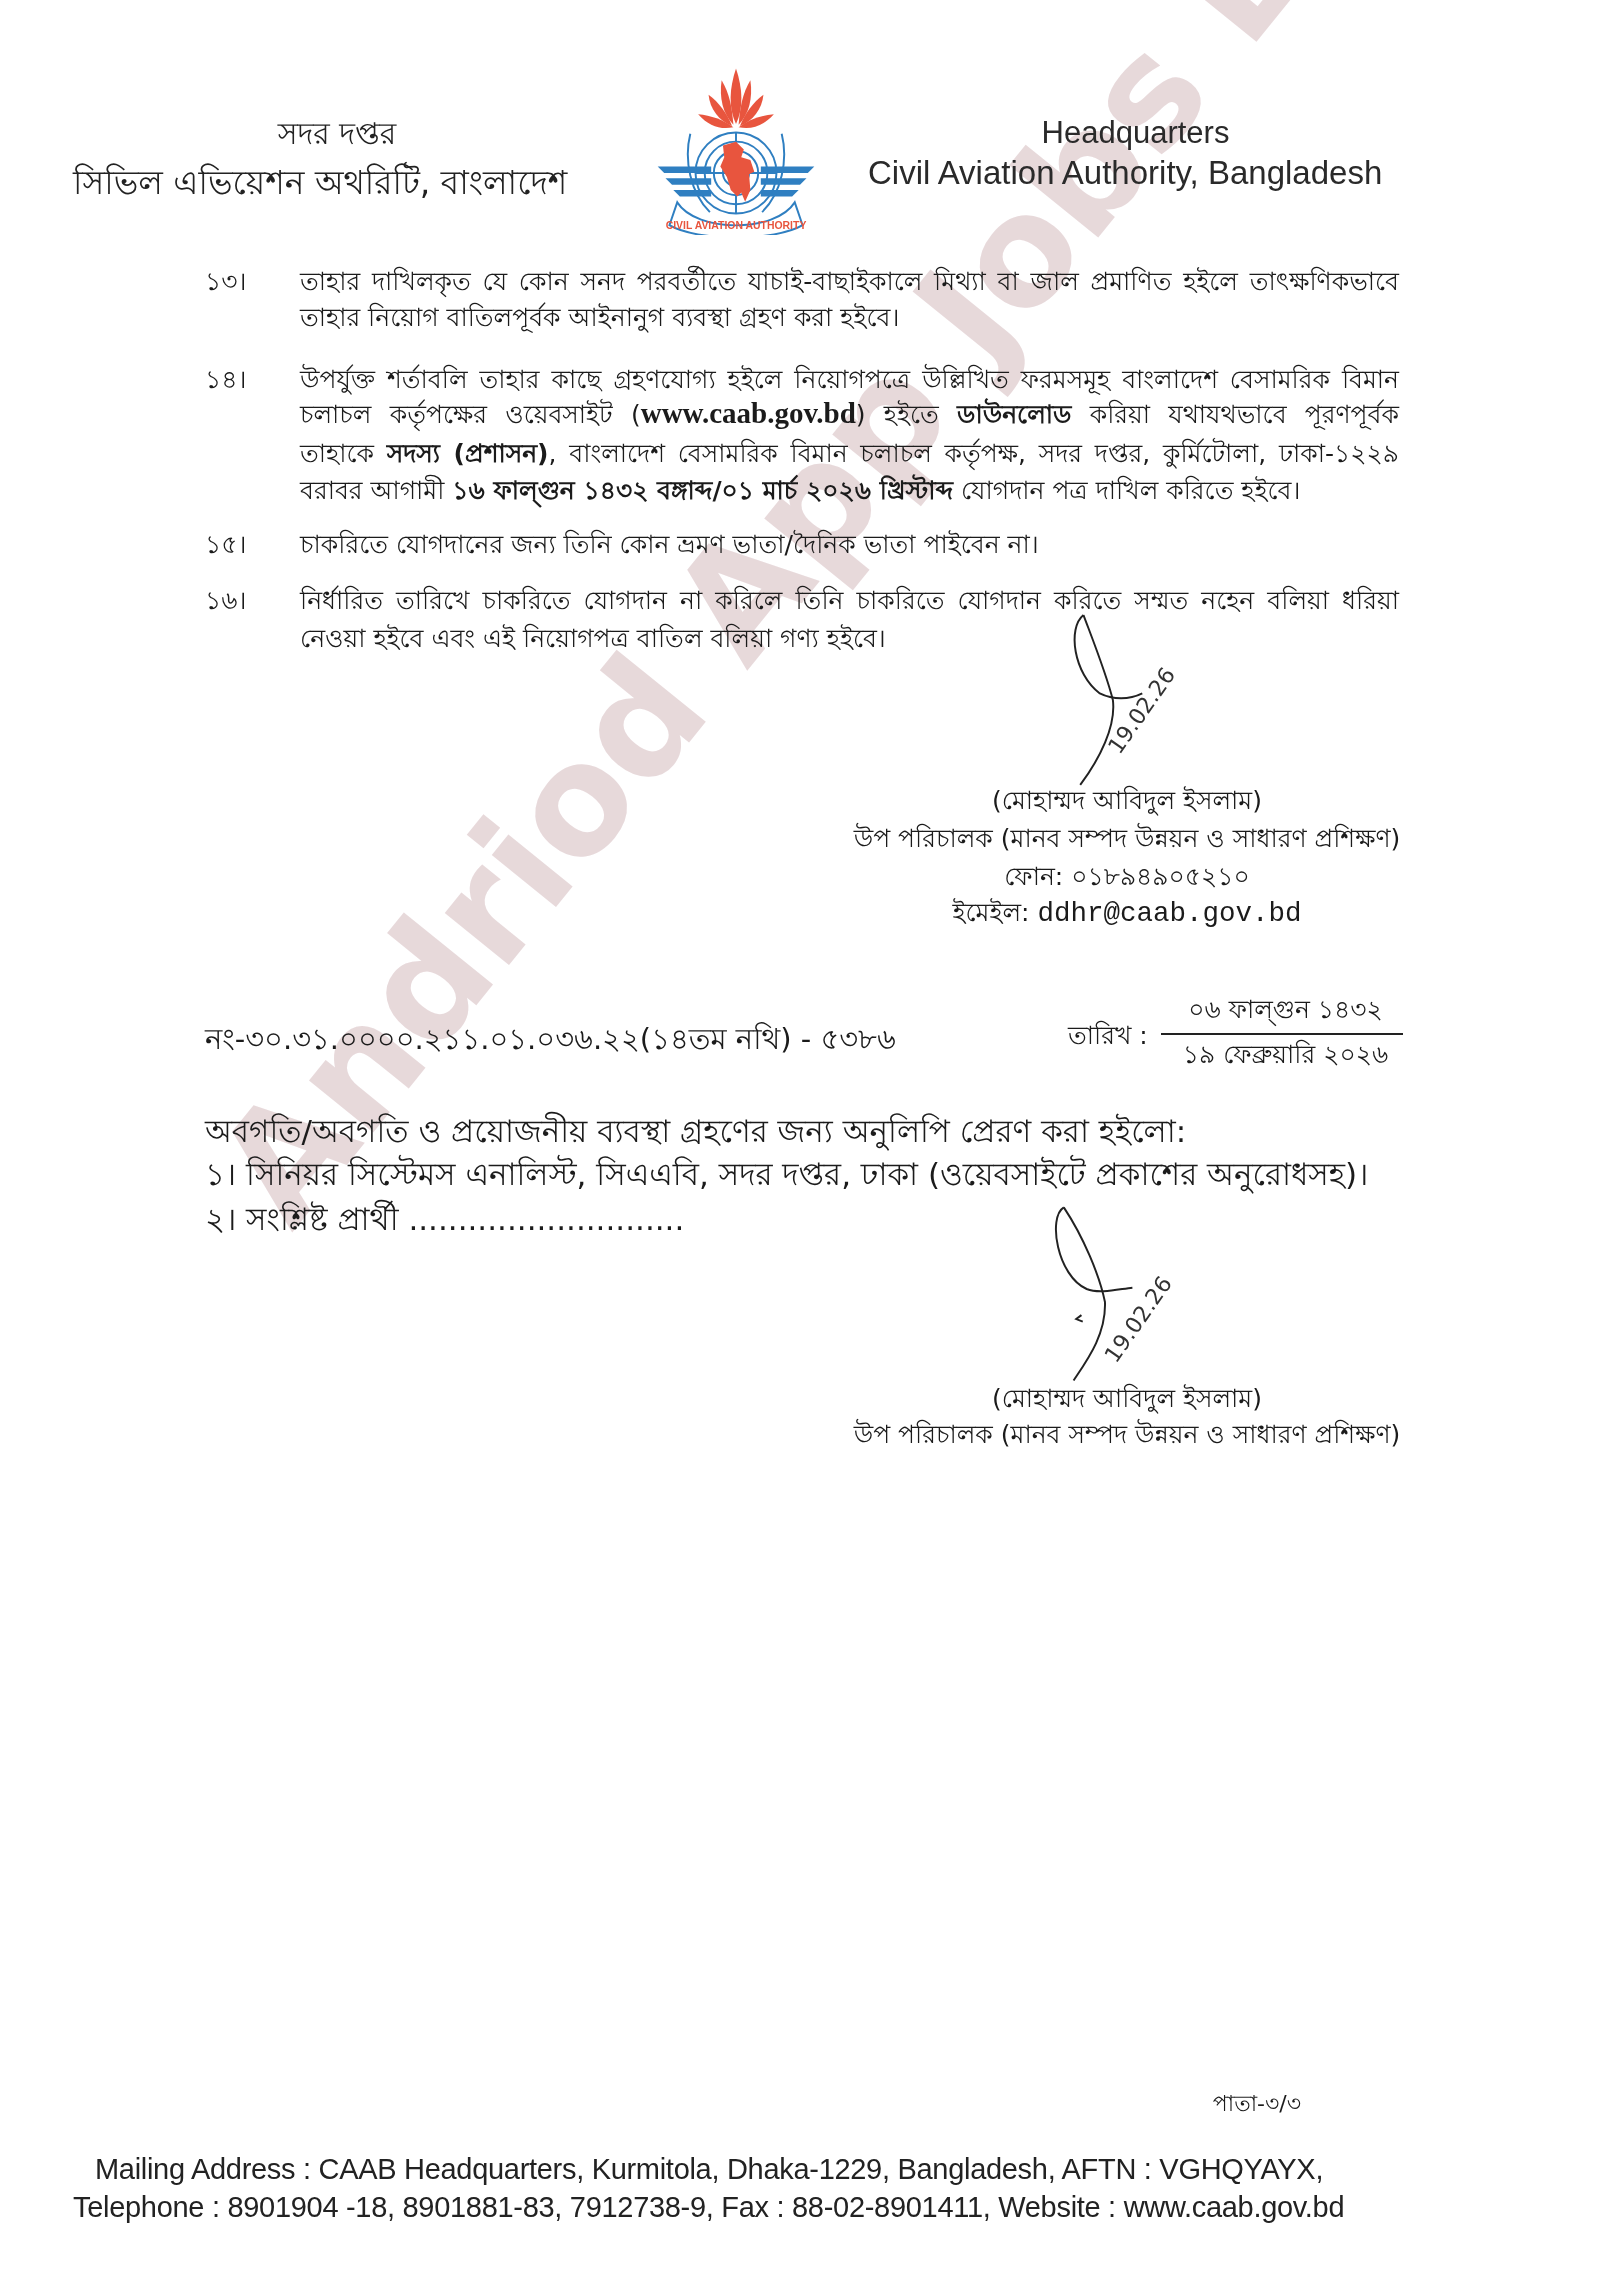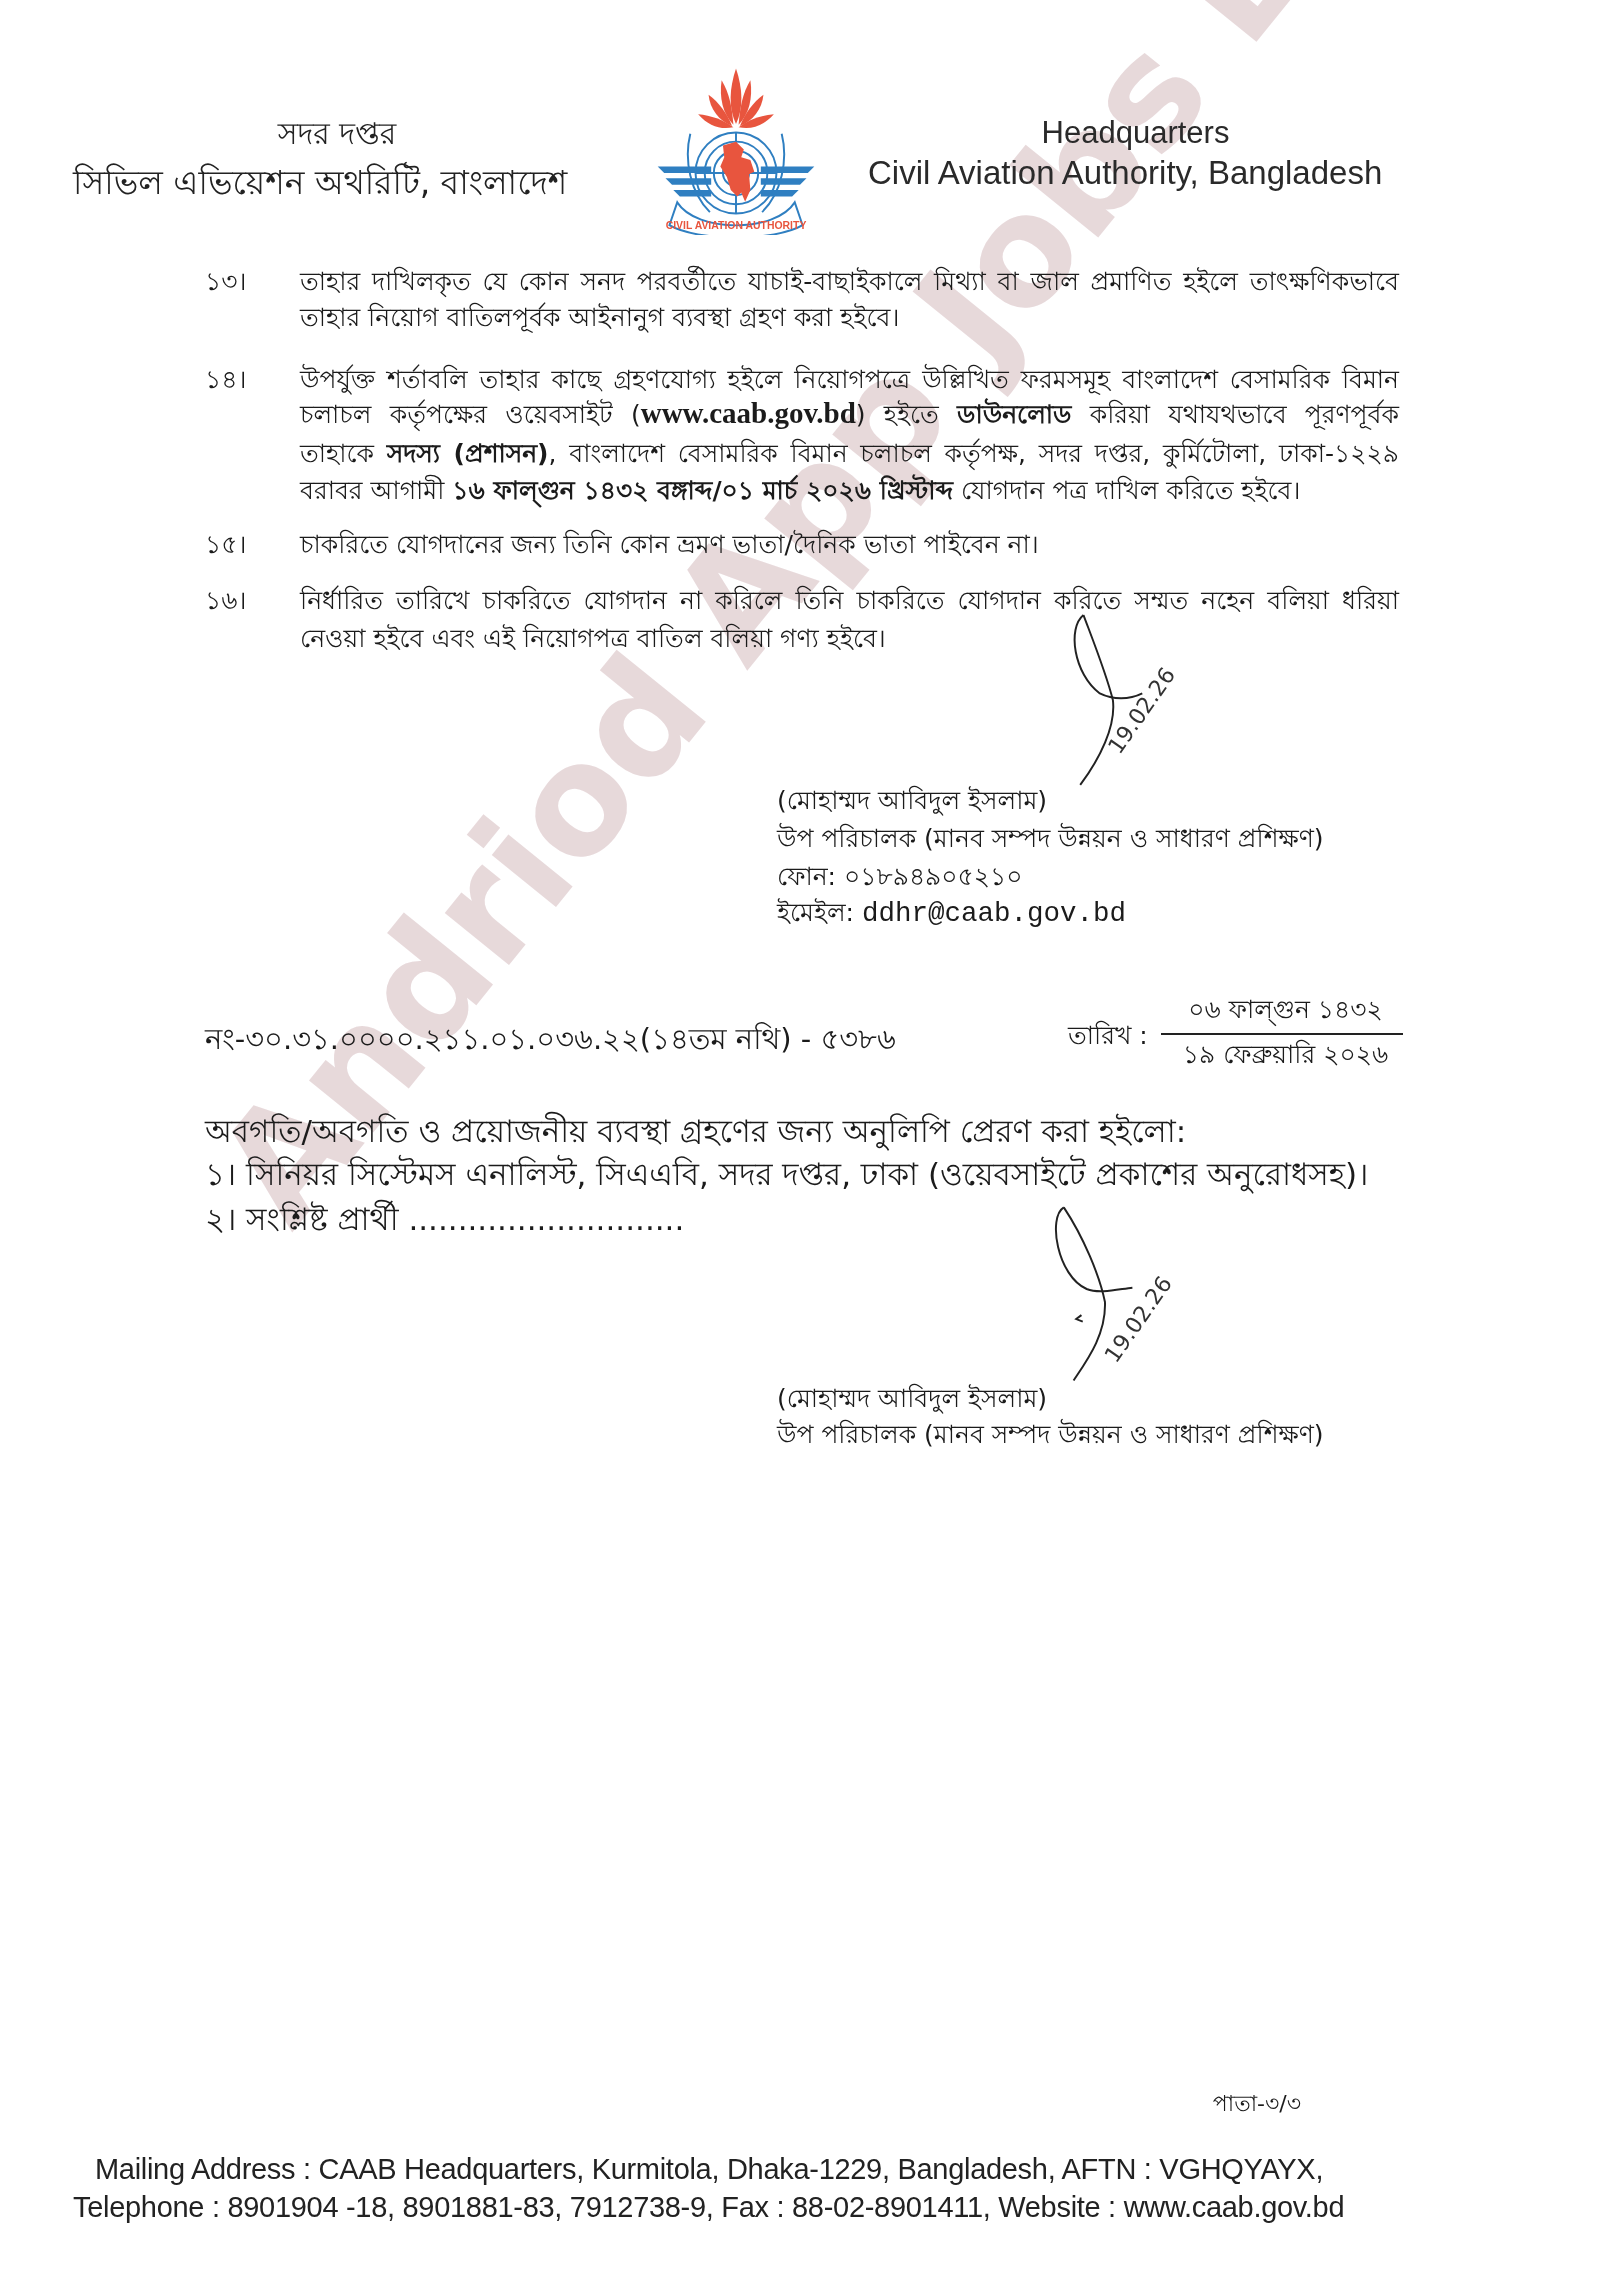--- a/index.html
+++ b/index.html
@@ -15,21 +15,21 @@
   .hdr-en-1 { left: 864px; width: 543px; top: 115px; text-align: center; font-size: 31px; color: #2a2a2a; }
   .hdr-en-2 { left: 868px; top: 154px; font-size: 33px; color: #2a2a2a; }
   .logo { left: 651px; top: 62px; width: 170px; height: 173px; }
 
   .para-num { left: 205px; font-size: 25px; }
   .para-line { left: 300px; font-size: 25px; width: 1099px; text-align: justify; text-align-last: justify; }
   .para-line.last { text-align-last: left; }
   .b { font-weight: bold; }
   .url { font-family: "Liberation Serif", "DejaVu Serif", serif; font-weight: bold; font-size: 29px; }
 
-  .sig-line { left: 777px; width: 654px; font-size: 25px; }
+  .sig-line { left: 800px; width: 654px; text-align: center; font-size: 25px; }
   .email-val { font-family: Liberation Mono, monospace; font-size: 27.5px; }
 
   .ref { left: 205px; top: 1016px; font-size: 29px; }
   .date-label { left: 1068px; top: 1016px; font-size: 25px; }
   .date-top { left: 1161px; width: 249px; text-align: center; top: 990px; font-size: 25px; }
   .date-rule { left: 1161px; top: 1033px; width: 242px; height: 2px; background: #222; }
   .date-bot { left: 1161px; width: 249px; text-align: center; top: 1035px; font-size: 25px; }
 
   .cc { left: 205px; font-size: 31px; }
 

